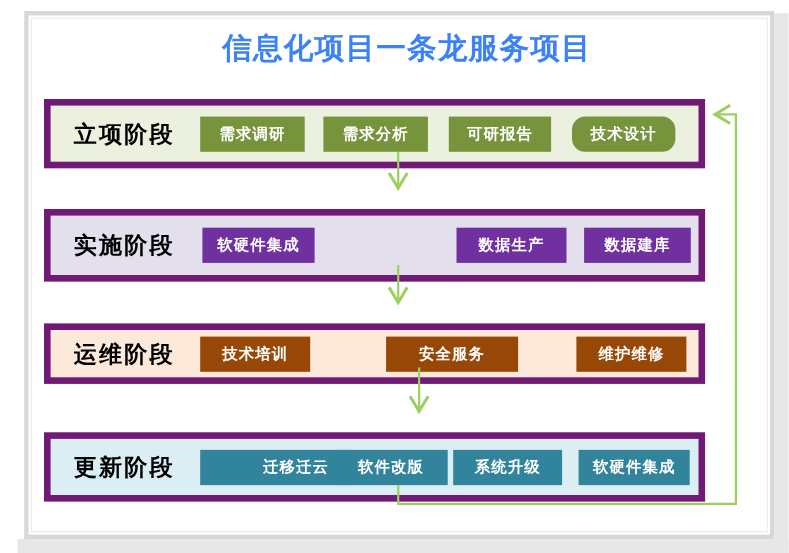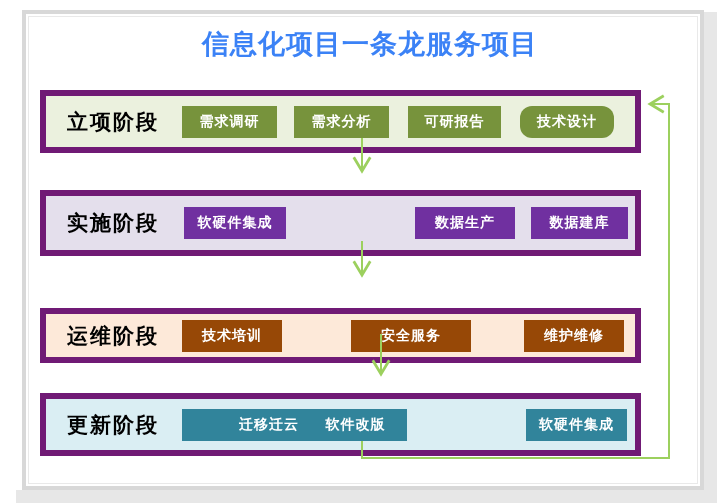--- a/index.html
+++ b/index.html
@@ -12,21 +12,21 @@
   .frame{position:absolute;left:22px;top:10px;width:674px;height:472px;border:4px solid #d8d8d8;background:#ffffff;}
   .frame-inner{position:absolute;left:2px;top:2px;right:2px;bottom:2px;border:1px solid #e9e9e9;}
   .title{
     position:absolute;top:26px;left:60px;width:620px;text-align:center;
     font-family:"Liberation Sans","DejaVu Sans",sans-serif;
     font-size:27px;font-weight:bold;color:#3b82f6;letter-spacing:1px;
   }
   .stage{position:absolute;left:40px;width:601px;border:6px solid #701a75;box-sizing:border-box;margin-top:16px;}
   .s0{top:74px;height:63px;}
   .s1{top:174px;height:66px;}
-  .s2{top:292px;height:55px;}
+  .s2{top:278px;height:55px;}
   .s3{top:377px;height:63px;}
   .stage-label{
     position:absolute;left:21px;top:50%;transform:translateY(-50%);
     font-size:21px;font-weight:bold;color:#000;letter-spacing:2px;white-space:nowrap;
   }
   .chip{
     position:absolute;height:32px;top:50%;transform:translateY(-50%);
     display:flex;align-items:center;justify-content:center;
     font-size:14px;font-weight:bold;letter-spacing:1px;white-space:nowrap;
   }
@@ -69,20 +69,21 @@
     <div class="stage-label">运维阶段</div>
     <div class="chip c0" style="background-color: rgb(151, 72, 6); color: rgb(255, 255, 255);">技术培训</div>
     <div class="chip c1" style="background-color: rgb(151, 72, 6); color: rgb(255, 255, 255);">安全服务</div>
     <div class="chip c2" style="background-color: rgb(151, 72, 6); color: rgb(255, 255, 255);">维护维修</div>
   </div>
 
   <div class="stage s3" style="background-color: rgb(218, 238, 243);">
     <div class="stage-label">更新阶段</div>
     <div class="chip c0" style="background-color: rgb(49, 132, 155); color: rgb(255, 255, 255); padding-left: 36px;">迁移迁云</div>
     <div class="chip c1" style="background-color: rgb(49, 132, 155); color: rgb(255, 255, 255);">软件改版</div>
+    <div class="chip c2" style="background-color: rgb(49, 132, 155); color: rgb(255, 255, 255);">系统升级</div>
     <div class="chip c3" style="background-color: rgb(49, 132, 155); color: rgb(255, 255, 255);">软硬件集成</div>
   </div>
 
   <svg class="arrows" viewBox="0 0 717 503" xmlns="http://www.w3.org/2000/svg">
     <defs>
       <marker id="ah" markerWidth="22" markerHeight="22" refX="0" refY="0" orient="auto" markerUnits="userSpaceOnUse" viewBox="-12 -8 16 16">
         <path d="M-10,-6 L0,0 L-10,6" fill="none" stroke-width="2" stroke="#9cd05e"></path>
       </marker>
     </defs>
     <line x1="362" y1="138" x2="362" y2="171" stroke-width="2" marker-end="url(#ah)" stroke="#9cd05e"></line>

